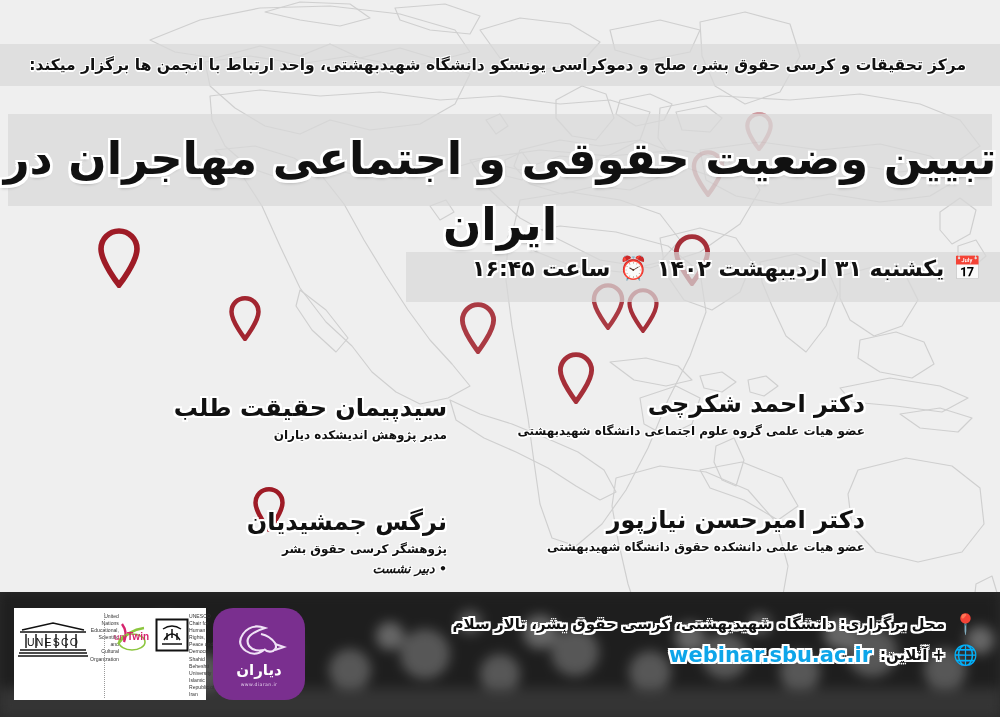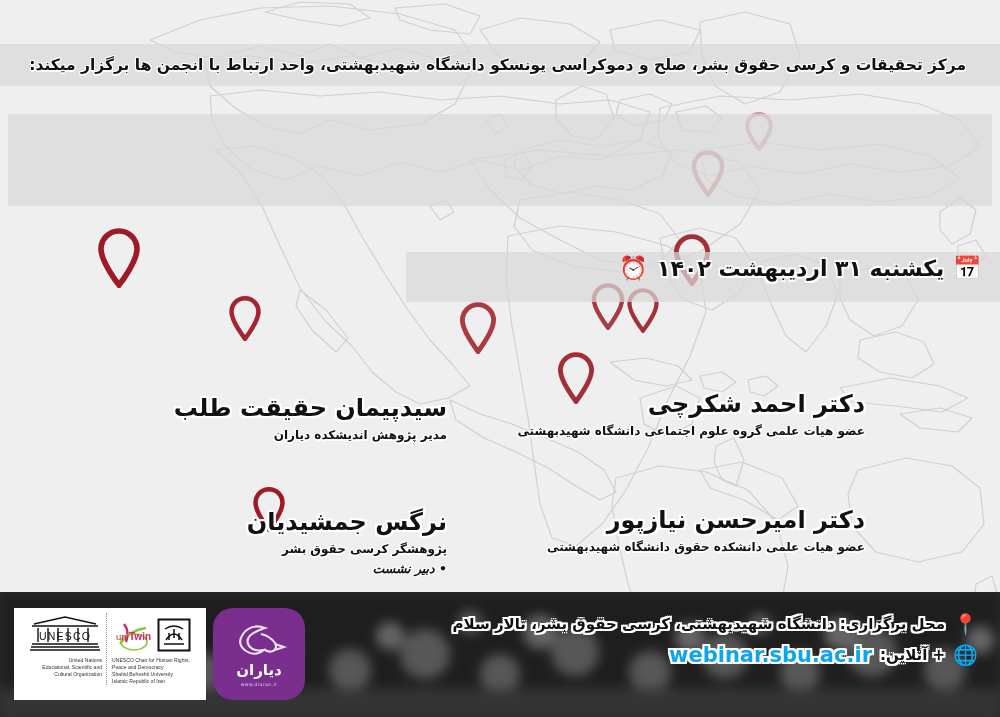--- a/index.html
+++ b/index.html
@@ -186,21 +186,21 @@
     left:14px; top:16px;
     width:192px; height:92px;
     background:#fff;
     z-index:3;
     display:flex;
     flex-direction:row-reverse;
     align-items:flex-start;
     padding:5px 6px;
     direction:ltr;
   }
-  #logo-left, #logo-right { display:flex; flex-direction:column; }
+  #logo-left, #logo-right { display:flex; flex-direction:row; }
   #logo-left  { width:84px; align-items:flex-end; }
   #logo-right { width:96px; margin-left:4px; padding-left:5px;
                 border-left:1px dotted #999; }
   .logo-mark-row { display:flex; align-items:center; gap:5px; height:44px; }
   .cap {
     font-size:5.1px; line-height:7.1px; color:#333;
     font-family:"Liberation Sans",sans-serif;
   }
   #logo-left .cap { text-align:right; }
   #logo-right .cap { text-align:left; }
@@ -350,25 +350,27 @@
         <path d="M12 1.6C6.7 1.6 2.4 5.9 2.4 11.2c0 7 9.6 19.2 9.6 19.2s9.6-12.2 9.6-19.2C21.6 5.9 17.3 1.6 12 1.6z" fill="none" stroke="#9e1b26" stroke-width="3.4"></path>
       </svg>
     </div>
 
   <div class="band" id="band-top"></div>
   <div class="band" id="band-title"></div>
   <div class="band" id="band-date"></div>
 
   <div id="organizer" class="rtl">مرکز تحقیقات و کرسی حقوق بشر، صلح و دموکراسی یونسکو دانشگاه شهیدبهشتی، واحد ارتباط با انجمن ها برگزار میکند:</div>
 
+  <h1 id="main-title" class="rtl">تبیین وضعیت حقوقی و اجتماعی مهاجران در ایران</h1>
 
   <div id="datetime-row">
     <span class="dt-ico">📅</span>
     <span class="rtl">یکشنبه ۳۱ اردیبهشت ۱۴۰۲</span>
     <span class="dt-ico">⏰</span>
+    <span class="rtl">ساعت ۱۶:۴۵</span>
   </div>
 
   <div class="speaker">
 
     <div class="sp-text rtl" style="right:135px; top:388px; width:560px;">
       <div class="sp-name">دکتر احمد شکرچی</div>
       <div class="sp-role">عضو هیات علمی گروه علوم اجتماعی دانشگاه شهیدبهشتی</div>
     </div>
   </div>
 

